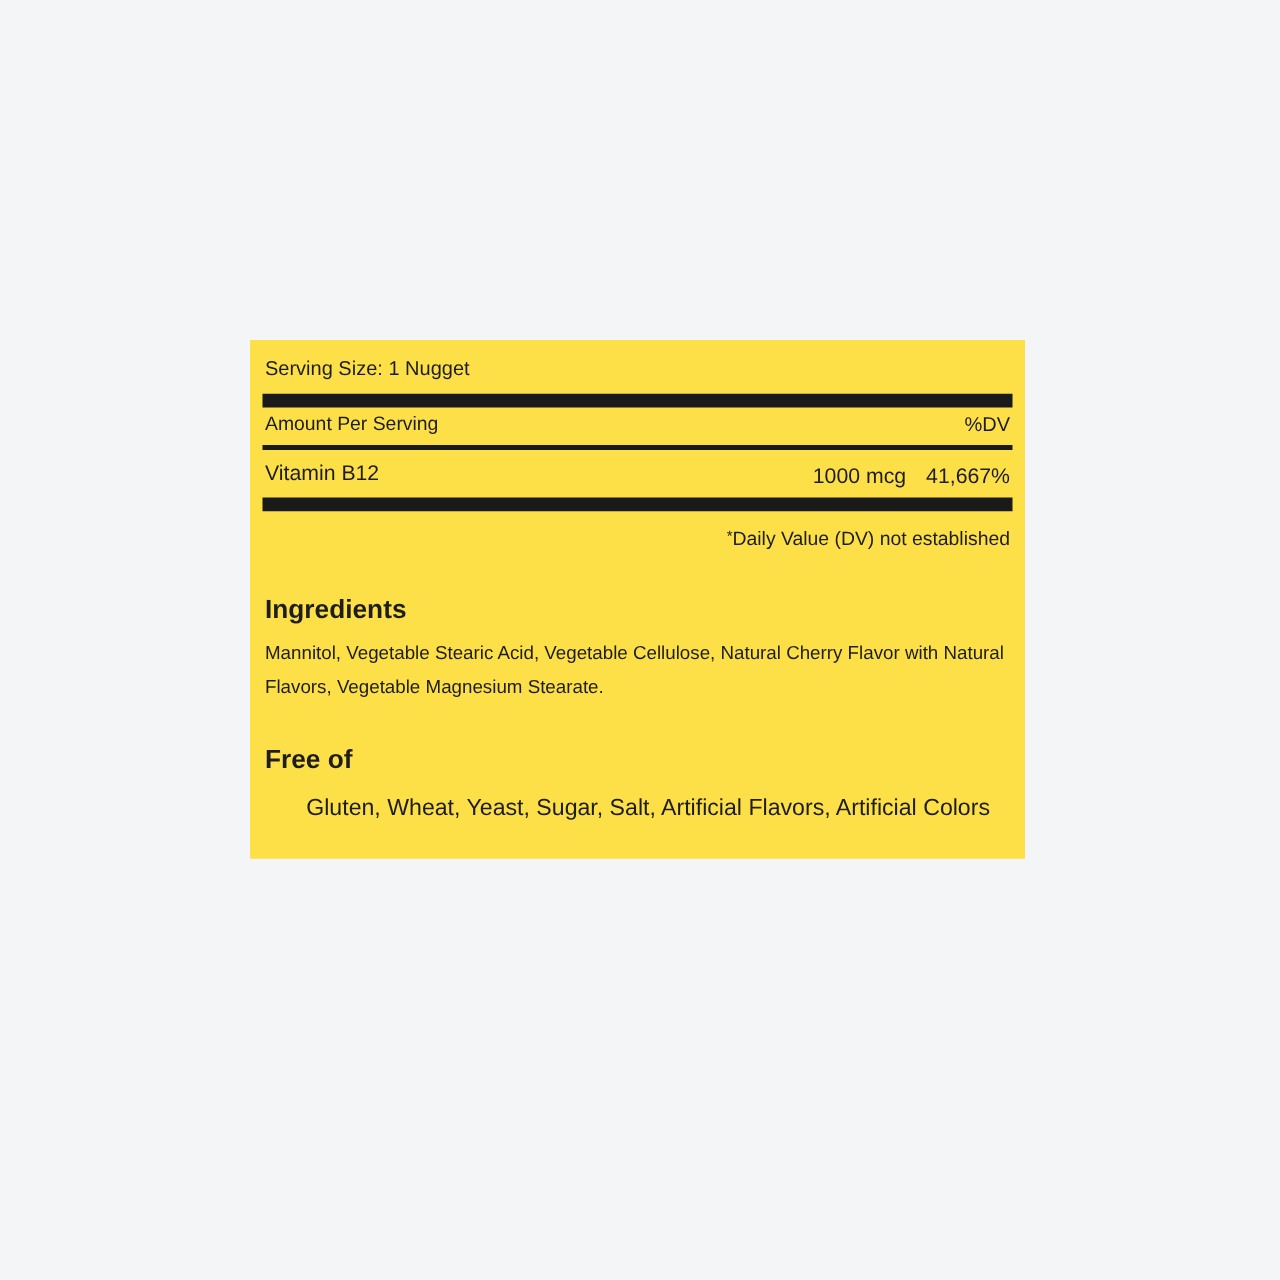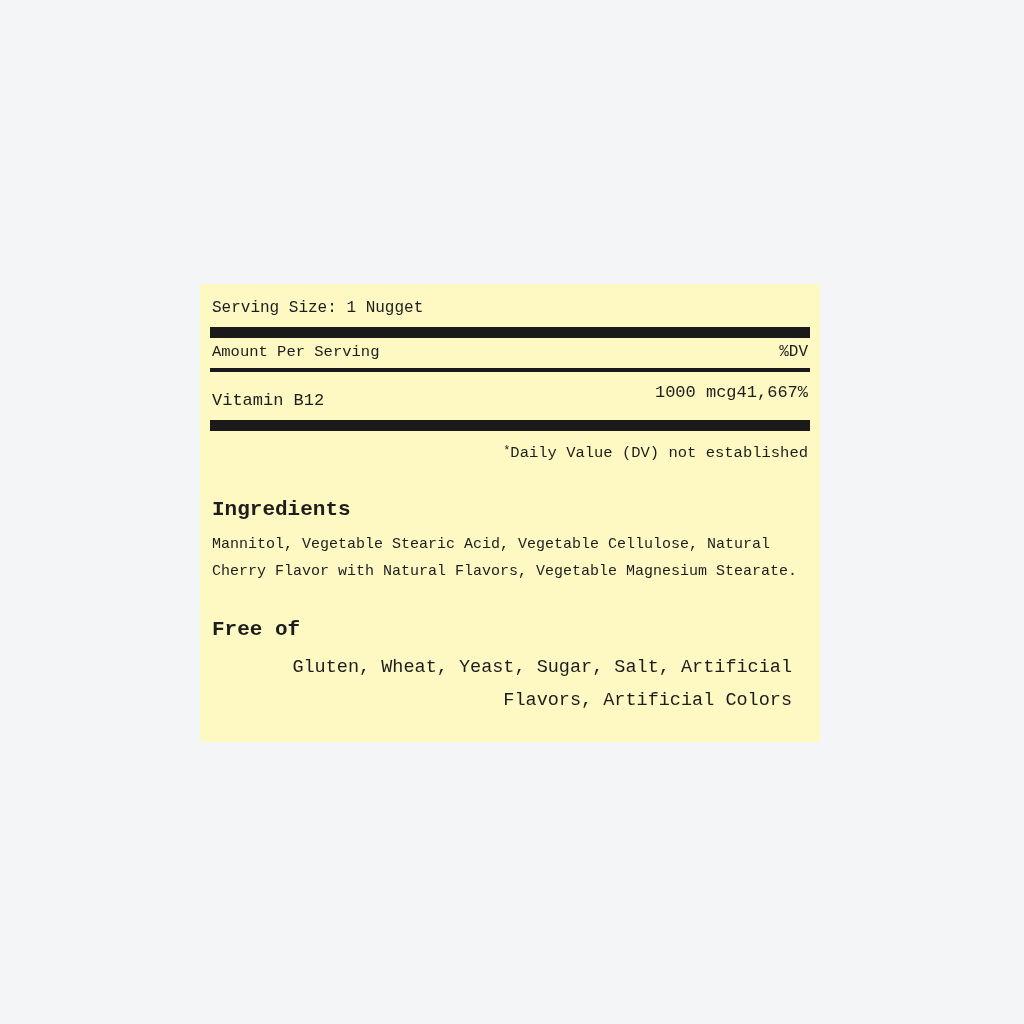--- a/index.html
+++ b/index.html
@@ -11,26 +11,25 @@
     height: 1024px;
     background: #f4f5f7;
     font-family: "Liberation Sans", sans-serif;
     color: #1d1d1d;
     overflow: hidden;
   }
 
   .panel {
     position: absolute;
     left: 200px;
-    top: 284px;
+    top: 272px;
     width: 620px;
-    background: #fef9c3;
+    background: #fde047;
     padding: 0;
     box-sizing: border-box;
-    font-family: Liberation Mono, monospace;
   }
 
   .panel-inner {
     padding: 14px 0 24px 0;
   }
 
   .serving-size {
     font-size: 16px;
     line-height: 1.3;
     color: #1d1d1d;
@@ -60,35 +59,36 @@
 
   .row .label {
     white-space: nowrap;
   }
 
   .row .dv-header {
     font-size: 16px;
   }
 
   .nutrient {
-    padding: 16px 12px 6px 12px;
+    padding: 6px 12px 6px 12px;
     font-size: 17px;
     line-height: 1.5;
     position: relative;
   }
 
   .nutrient .name-block {
     display: block;
   }
 
   .nutrient .amounts {
     position: absolute;
     right: 12px;
     top: 8px;
     display: flex;
+    gap: 16px;
     font-size: 17px;
   }
 
   .footnote {
     font-size: 15.5px;
     padding: 12px 12px 0 12px;
     line-height: 1.4;
     text-align: right;
   }
   .footnote .star {

